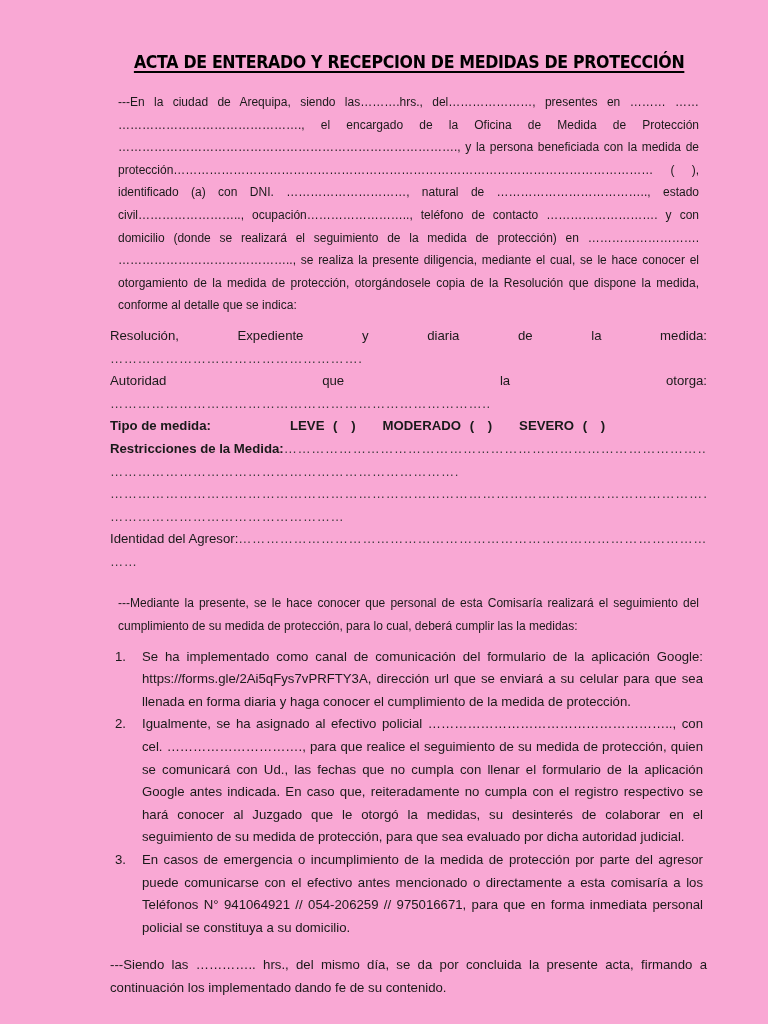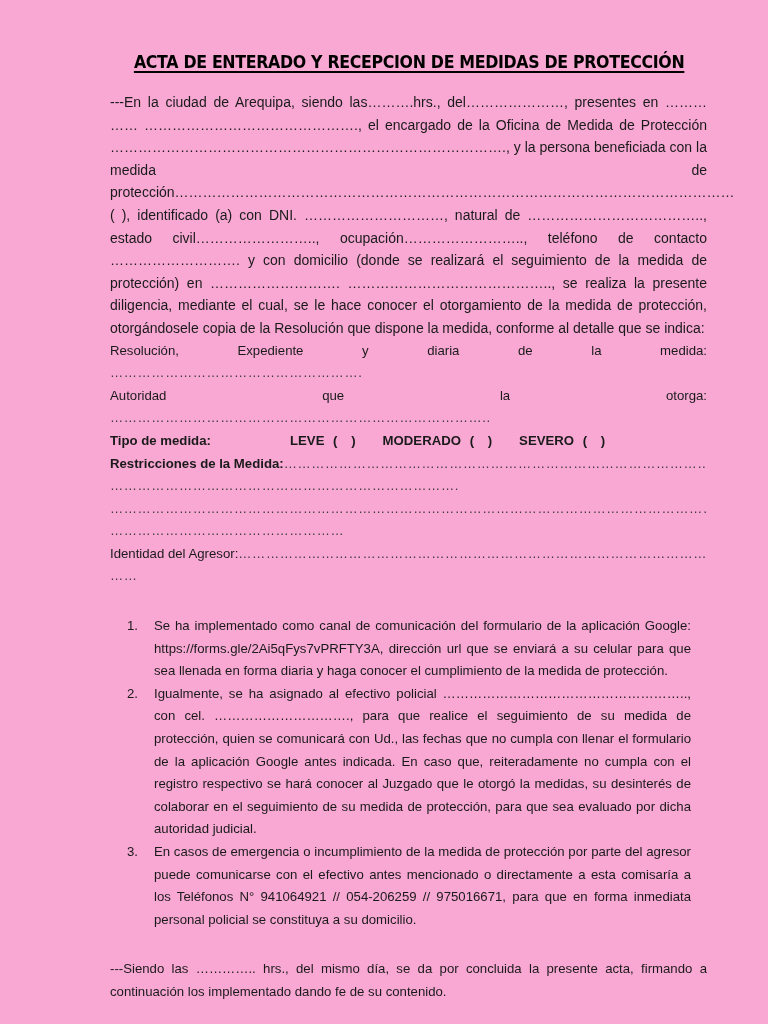--- a/index.html
+++ b/index.html
@@ -41,25 +41,25 @@
     text-decoration-thickness: 2px;
     color: #000000;
     margin: 0 0 19px 0;
     transform: scaleX(0.92);
     transform-origin: center;
     white-space: nowrap;
   }
 
   
   .para {
-    font-size: 14px;
+    font-size: 12px;
     line-height: 22.6px;
     text-align: justify;
     text-justify: inter-word;
-    margin: 0;
+    margin: 8px;
     color: #1a1a1a;
   }
 
   .block-gap { height: 11px; }
 
   
   .dots { letter-spacing: 0.6px; color: #3a3a3a; }
 
   
   .spread {
@@ -89,21 +89,21 @@
     color: #1a1a1a;
     white-space: nowrap;
     font-weight: bold;
   }
   .tipo-label { display: inline-block; width: 180px; }
   .tipo-opt { display: inline-block; margin-right: 22px; }
   .tipo-opt .paren { letter-spacing: 5px; }
 
   
   ol.medidas {
-    margin: 16px;
+    margin: 4px;
     padding: 0;
     list-style: none;
     counter-reset: med;
   }
   ol.medidas > li {
     counter-increment: med;
     position: relative;
     padding-left: 28px;
     font-size: 13.2px;
     line-height: 22.6px;
@@ -174,20 +174,21 @@
     <div class="dot-line">………………………………………………………………………………………………………………………………………</div>
     <div class="dot-line">……………………………………………</div>
 
     <div class="dot-line" style="letter-spacing:0;">
       <span style="color:#1a1a1a;">Identidad  del  Agresor:</span><span class="dots">………………………………………………………………………………………………………………</span>
     </div>
     <div class="dot-line">……</div>
 
     <div class="block-gap"></div>
 
+    <p class="para">---Mediante la presente, se le hace conocer que personal de esta Comisaría realizará el seguimiento del cumplimiento de su medida de protección, para lo cual, deberá cumplir las la medidas:</p>
 
     <ol class="medidas">
       <li>Se ha implementado como canal de comunicación del formulario de la aplicación Google: https://forms.gle/2Ai5qFys7vPRFTY3A, dirección url que se enviará a su celular para que sea llenada en forma diaria y haga conocer el cumplimiento de la medida de protección.</li>
       <li>Igualmente, se ha asignado al efectivo policial  ……………………………………………….., con cel. …………………………., para que realice el seguimiento de su medida de protección, quien se comunicará con Ud., las fechas que no cumpla con llenar el formulario de la aplicación Google antes indicada. En caso que, reiteradamente no cumpla con el registro respectivo se hará conocer al Juzgado que le otorgó la medidas, su desinterés de colaborar en el seguimiento de su medida de protección, para que sea evaluado por dicha autoridad judicial.</li>
       <li>En casos de emergencia o incumplimiento de la medida de protección por parte del agresor puede comunicarse con el efectivo antes mencionado o directamente a esta comisaría a los Teléfonos N°   941064921   //   054-206259   //   975016671, para que en forma inmediata personal policial se constituya a su domicilio.</li>
     </ol>
 
     <div class="block-gap"></div>
 
     <p class="closing">---Siendo las ………….. hrs., del mismo día, se da por concluida la presente acta, firmando a continuación los implementado dando fe de su contenido.</p>

